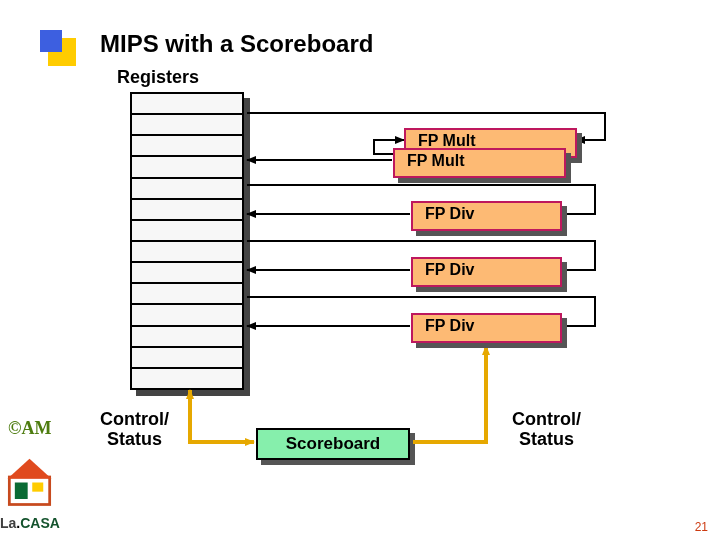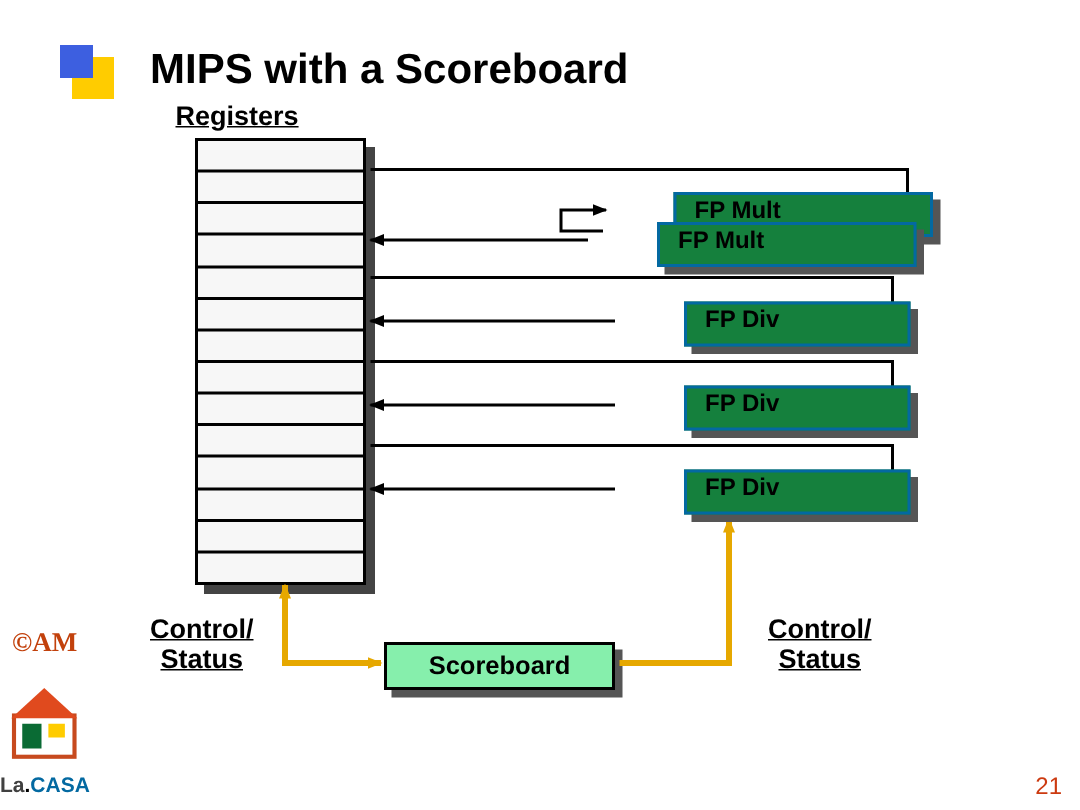--- a/index.html
+++ b/index.html
@@ -36,29 +36,28 @@
     position: absolute;
     left: 0;
     top: 0;
     width: 22px;
     height: 22px;
     background: #3d5fe0;
   }
   h1.title {
     font-family: Arial, Helvetica, sans-serif;
     font-weight: bold;
-    font-size: 28px;
+    font-size: 24px;
     margin: 0;
     color: #000;
   }
   .heavy-label {
     font-family: "Comic Sans MS", cursive, sans-serif;
     font-weight: bold;
     color: #000;
-    text-decoration: underline;
   }
   .registers-label {
     position: absolute;
     left: 117px;
     top: 67px;
     font-size: 18px;
   }
   
   .regfile {
     position: absolute;
@@ -74,30 +73,29 @@
   }
   .regfile .row {
     flex: 1;
     border-bottom: 2px solid #000;
   }
   .regfile .row:last-child { border-bottom: none; }
 
   
   .fu {
     position: absolute;
-    background: #15803d;
-    border: 2px solid #0369a1;
+    background: #fdba74;
+    border: 2px solid #be185d;
     box-shadow: 5px 5px 0 #555;
     font-family: "Comic Sans MS", cursive, sans-serif;
     font-weight: bold;
     font-size: 16px;
     color: #000;
     padding: 2px 12px 2px 12px;
     white-space: nowrap;
-    margin-left: 45px;
   }
   .fpmult-back {
     left: 404px; top: 128px; width: 145px; height: 22px;
     z-index: 5;
   }
   .fpmult-front {
     left: 393px; top: 148px; width: 145px; height: 22px;
     z-index: 6;
   }
   .fpdiv1 { left: 411px; top: 201px; width: 123px; height: 22px; z-index: 5; }
@@ -138,48 +136,48 @@
     line-height: 1.1;
   }
 
   
   .am-badge {
     position: absolute;
     left: 8px;
     top: 418px;
     font-family: "Comic Sans MS", cursive;
     font-weight: bold;
-    color: #c2410c;
+    color: #4d7c0f;
     font-size: 18px;
   }
   .lacasa-logo {
     position: absolute;
     left: 2px;
     top: 455px;
     width: 55px;
     height: 60px;
   }
   .lacasa-logo svg { width: 55px; height: 55px; }
   .lacasa-text {
     position: absolute;
     left: 0;
     top: 515px;
     font-family: Arial, sans-serif;
     font-size: 14px;
     font-weight: bold;
   }
   .lacasa-text .la { color: #404040; }
-  .lacasa-text .casa { color: #0369a1; }
+  .lacasa-text .casa { color: #14532d; }
 
   .page-num {
     position: absolute;
     right: 12px;
     bottom: 6px;
     font-family: Arial, sans-serif;
-    font-size: 16px;
+    font-size: 12px;
     color: #cc3a10;
   }
 
   svg.wiring {
     position: absolute;
     left: 0; top: 0;
     width: 720px; height: 540px;
     pointer-events: none;
     z-index: 2;
   }

